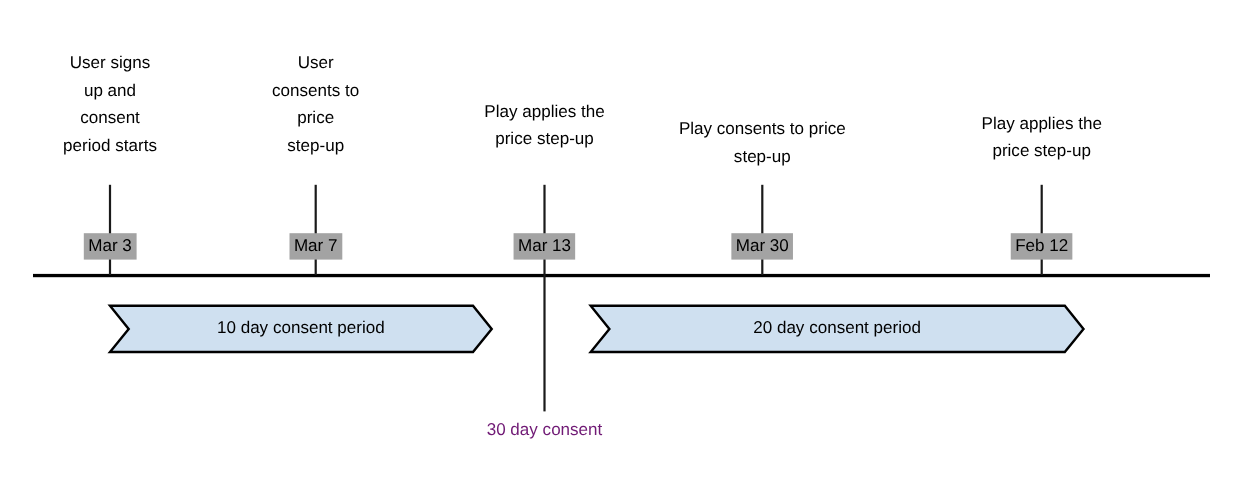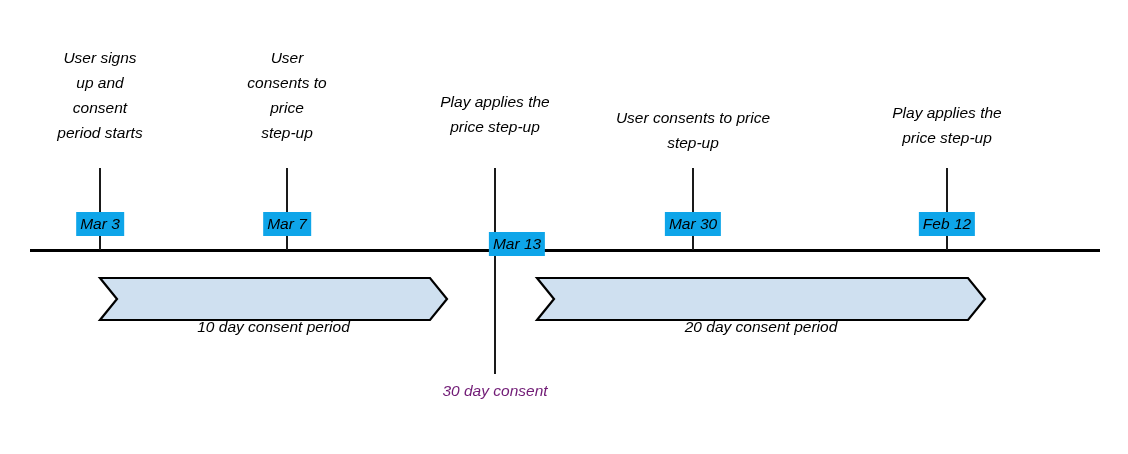--- a/index.html
+++ b/index.html
@@ -10,21 +10,20 @@
   body {
     font-family: "Liberation Sans", sans-serif;
     -webkit-font-smoothing: antialiased;
   }
   #timeline-canvas {
     position: relative;
     width: 1128px;
     height: 406px;
     background: #ffffff;
     overflow: hidden;
-    font-style: italic;
   }
 
   
   .axis-line {
     position: absolute;
     left: 30px;
     top: 249px;
     width: 1070px;
     height: 3px;
     background: #000000;
@@ -43,21 +42,21 @@
   .tick-below {
     top: 250px;
     height: 124px;
   }
 
   
   .date-chip {
     position: absolute;
     top: 212px;
     transform: translateX(-50%);
-    background: #0ea5e9;
+    background: #a3a3a3;
     color: #000000;
     font-size: 15.5px;
     line-height: 22px;
     padding: 1px 4px;
     white-space: nowrap;
   }
 
   
   .event-label {
     position: absolute;
@@ -93,60 +92,59 @@
     top: 0;
     left: 0;
     width: 100%;
     height: 100%;
     display: flex;
     align-items: center;
     justify-content: center;
     color: #000000;
     font-size: 15.5px;
     pointer-events: none;
-    margin-top: 28px;
   }
 </style>
 </head>
 <body>
 
 <div id="timeline-canvas">
 
   <div class="axis-line"></div>
 
   <div id="event-labels">
       <div class="event-label" style="left: 100px; top: 45px;">User signs
 up and
 consent
 period starts</div>
       <div class="event-label" style="left: 287px; top: 45px;">User
 consents to
 price
 step-up</div>
       <div class="event-label" style="left: 495px; top: 89px;">Play applies the
 price step-up</div>
-      <div class="event-label" style="left: 693px; top: 105px;">User consents to price
+      <div class="event-label" style="left: 693px; top: 105px;">Play consents to price
 step-up</div>
       <div class="event-label" style="left: 947px; top: 100px;">Play applies the
 price step-up</div>
     </div>
 
   <div id="ticks">
       <div class="tick tick-above" style="left: 99px;"></div>
       <div class="tick tick-above" style="left: 286px;"></div>
       <div class="tick tick-above" style="left: 494px;"></div>
       <div class="tick tick-below" style="left: 494px;"></div>
       <div class="tick tick-above" style="left: 692px;"></div>
       <div class="tick tick-above" style="left: 946px;"></div>
     </div>
 
   <div id="date-chips">
       <div class="date-chip" style="left: 100px;">Mar 3</div>
       <div class="date-chip" style="left: 287px; text-align: center;">Mar 7</div>
-      <div class="date-chip" style="left: 517px; margin-top: 20px;">Mar 13</div>
+      <div class="date-chip" style="left: 495px;">Mar 13</div>
       <div class="date-chip" style="left: 693px;">Mar 30</div>
       <div class="date-chip" style="left: 947px;">Feb 12</div>
     </div>
 
   <div id="below-labels">
       <div class="below-label" style="left: 495px; top: 378px;">30 day consent
 period starts</div>
     </div>
 
   <div id="period-banners">

